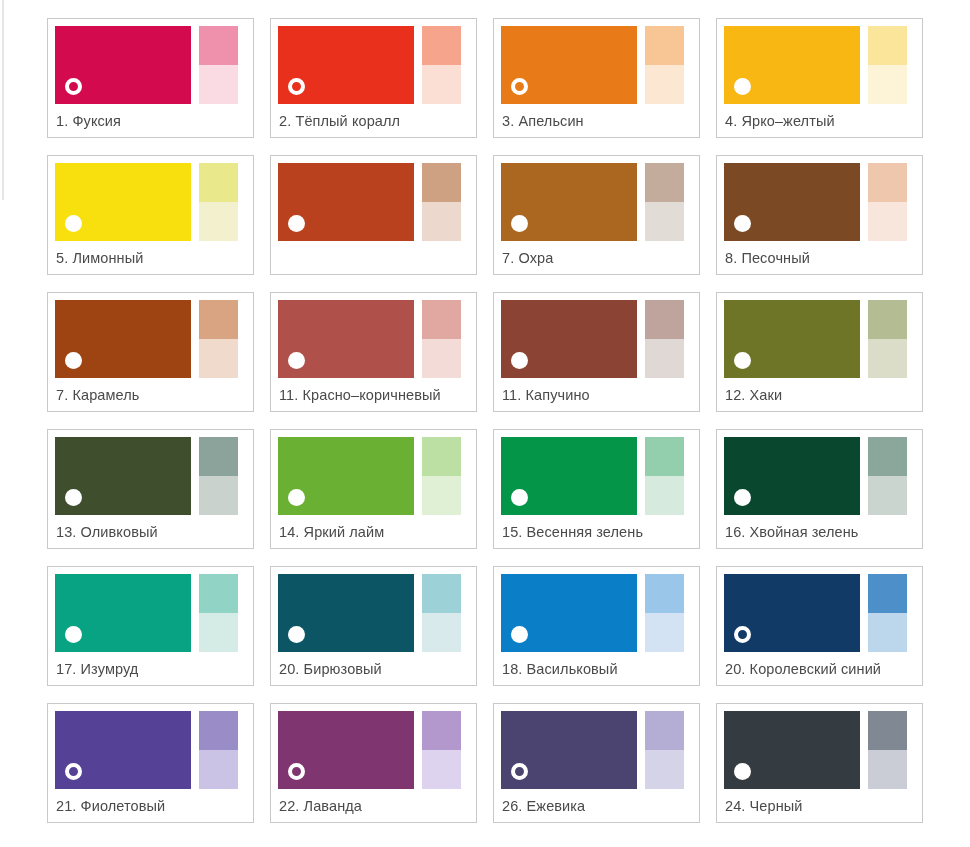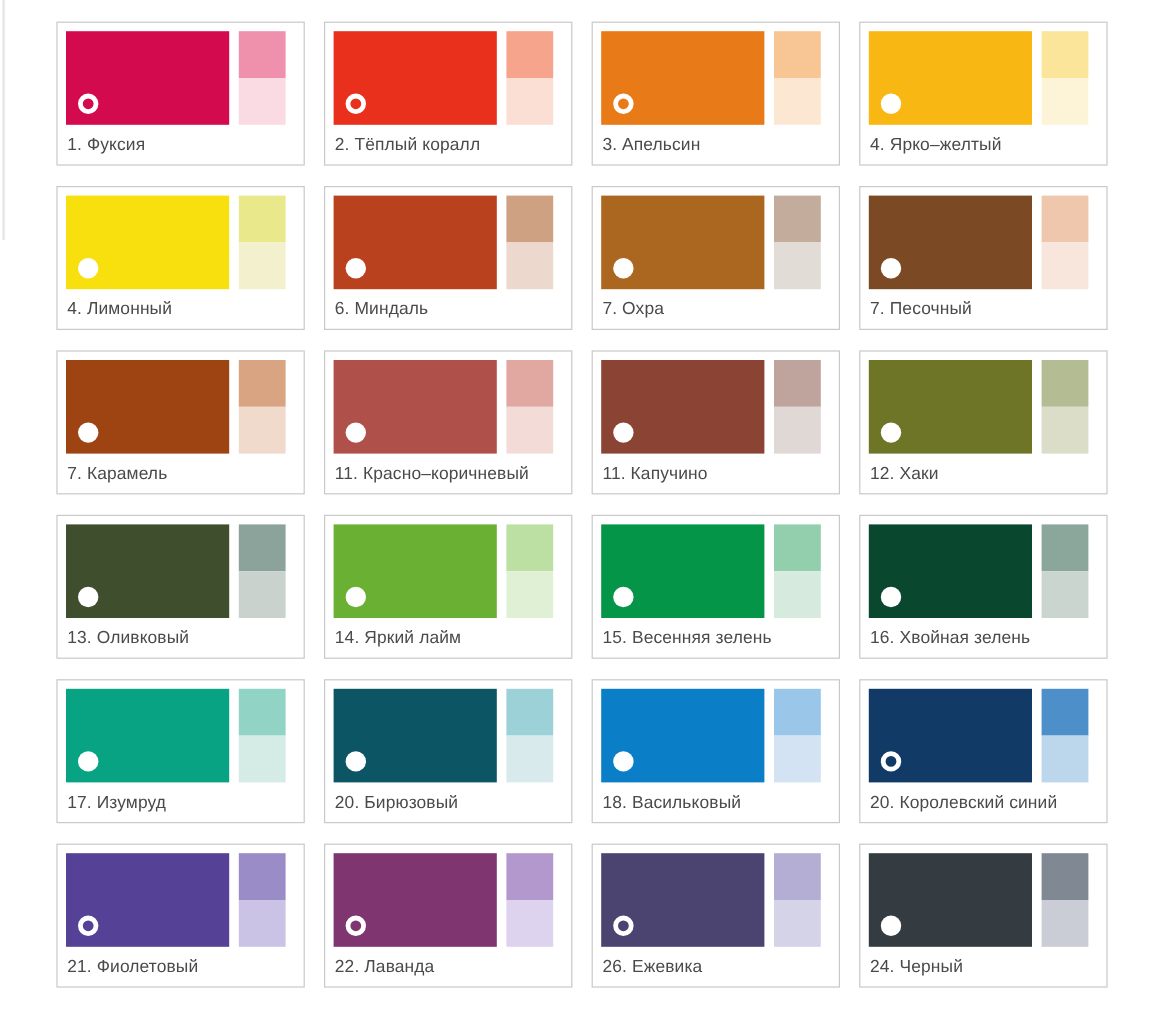--- a/index.html
+++ b/index.html
@@ -145,33 +145,32 @@
     <div class="swatch-card">
       <div class="swatch-visual">
         <div class="swatch-main" style="background: rgb(247, 224, 13);">
           <div class="swatch-dot filled"></div>
         </div>
         <div class="swatch-tints">
           <div class="tint-upper" style="background: rgb(233, 232, 139);"></div>
           <div class="tint-lower" style="background: rgb(243, 241, 205);"></div>
         </div>
       </div>
-      <div class="swatch-label">4. Лимонный</div>
+      <div class="swatch-label">5. Лимонный</div>
     </div>
     <div class="swatch-card">
       <div class="swatch-visual">
         <div class="swatch-main" style="background: rgb(185, 65, 30);">
           <div class="swatch-dot filled"></div>
         </div>
         <div class="swatch-tints">
           <div class="tint-upper" style="background: rgb(207, 161, 131);"></div>
           <div class="tint-lower" style="background: rgb(236, 216, 205);"></div>
         </div>
       </div>
-      <div class="swatch-label">6. Миндаль</div>
     </div>
     <div class="swatch-card">
       <div class="swatch-visual">
         <div class="swatch-main" style="background: rgb(171, 103, 32);">
           <div class="swatch-dot filled"></div>
         </div>
         <div class="swatch-tints">
           <div class="tint-upper" style="background: rgb(196, 172, 157);"></div>
           <div class="tint-lower" style="background: rgb(226, 220, 214);"></div>
         </div>
@@ -181,21 +180,21 @@
     <div class="swatch-card">
       <div class="swatch-visual">
         <div class="swatch-main" style="background: rgb(123, 74, 36);">
           <div class="swatch-dot filled"></div>
         </div>
         <div class="swatch-tints">
           <div class="tint-upper" style="background: rgb(238, 199, 172);"></div>
           <div class="tint-lower" style="background: rgb(248, 230, 220);"></div>
         </div>
       </div>
-      <div class="swatch-label">7. Песочный</div>
+      <div class="swatch-label">8. Песочный</div>
     </div>
     <div class="swatch-card">
       <div class="swatch-visual">
         <div class="swatch-main" style="background: rgb(158, 68, 19);">
           <div class="swatch-dot filled"></div>
         </div>
         <div class="swatch-tints">
           <div class="tint-upper" style="background: rgb(216, 164, 130);"></div>
           <div class="tint-lower" style="background: rgb(240, 218, 203);"></div>
         </div>

